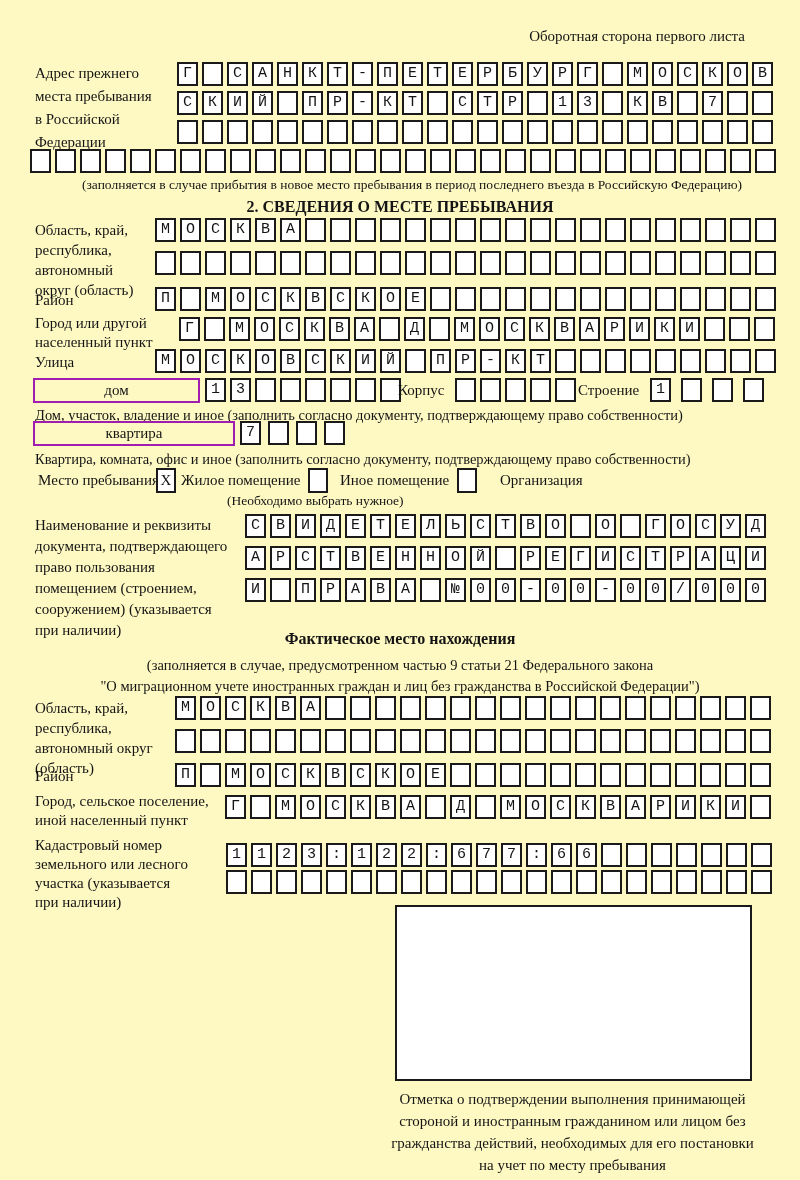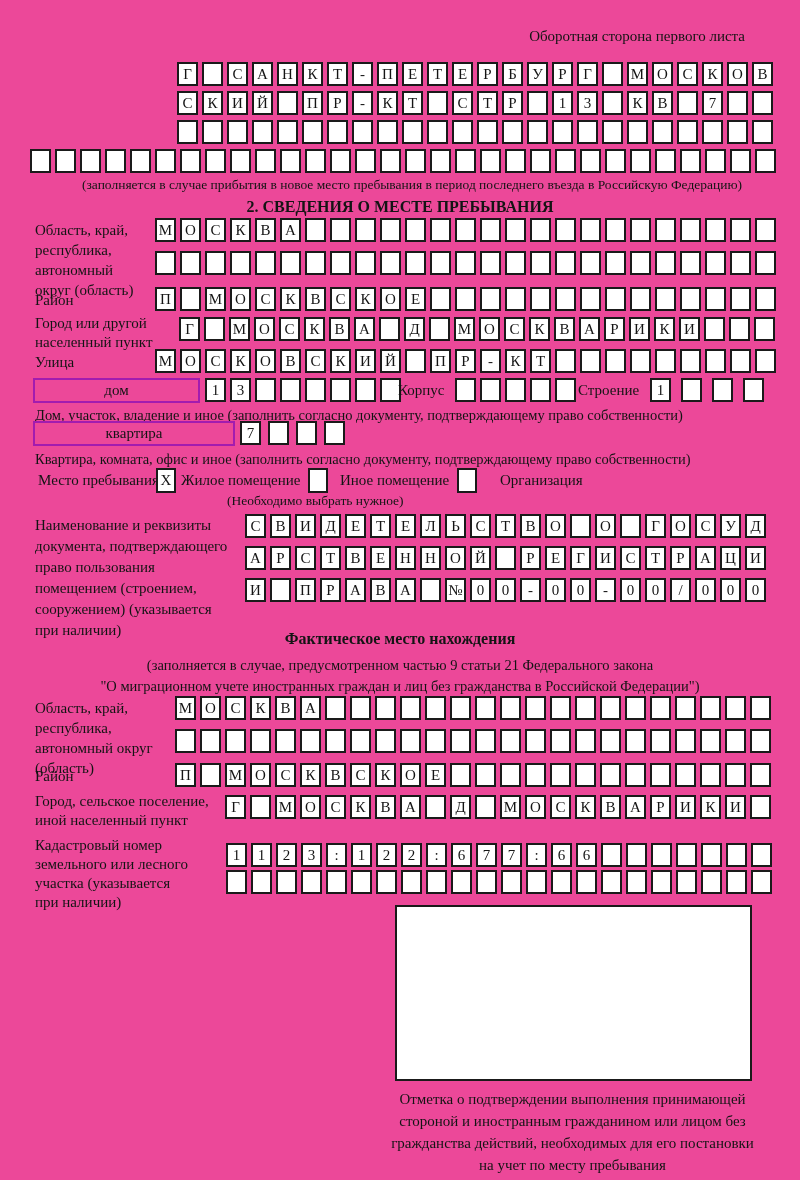--- a/index.html
+++ b/index.html
@@ -1,21 +1,21 @@
 <!DOCTYPE html>
 <html><head>
 <meta charset="utf-8">
 <style>
   html,body{margin:0;padding:0;background:#fff;}
-  .page{position:relative;width:800px;height:1180px;background:#ec4899;
+  .page{position:relative;width:800px;height:1180px;background:#fef9c3;
         font-family:"Liberation Serif","DejaVu Serif",serif;color:#141414;overflow:hidden;}
   .abs{position:absolute;}
   .label{font-size:15px;line-height:20px;white-space:pre-line;}
   .lh23{line-height:23px;}
-  .cellrow{white-space:nowrap;}
+  .cellrow{white-space:nowrap;font-family:Liberation Mono, monospace;}
   .cell{display:inline-block;width:17px;height:20px;border:2px solid #1a1a1a;margin-right:4px;
         text-align:center;font-size:15px;line-height:20px;vertical-align:top;background:#fff;}
   .pitch-w .cell{margin-right:10px;}
   .pitch-k .cell{margin-right:7px;}
   .widebox{border:2px solid #a21caf;height:21px;line-height:21px;text-align:center;font-size:15px;}
   .checkbox{display:inline-block;width:16px;height:21px;border:2px solid #1a1a1a;text-align:center;
         font-size:15px;line-height:21px;vertical-align:top;background:#fff;}
   .center{left:0;width:800px;text-align:center;}
   .note{font-size:13.5px;margin-left:12px;}
   .caption{font-size:14.5px;}
@@ -23,20 +23,24 @@
   .stamp{border:2px solid #1a1a1a;background:#fff;}
   .pre{white-space:pre-line;}
 </style>
 </head>
 <body>
 
 <div class="page">
 
   <div class="abs label" style="top:26px;right:55px;">Оборотная сторона первого листа</div>
 
+  <div class="abs label lh23" style="left:35px;top:62px;width:145px;">Адрес прежнего
+места пребывания
+в Российской
+Федерации</div>
   <div class="abs cellrow" style="left:177px;top:62px;"><span class="cell">Г</span><span class="cell"></span><span class="cell">С</span><span class="cell">А</span><span class="cell">Н</span><span class="cell">К</span><span class="cell">Т</span><span class="cell">-</span><span class="cell">П</span><span class="cell">Е</span><span class="cell">Т</span><span class="cell">Е</span><span class="cell">Р</span><span class="cell">Б</span><span class="cell">У</span><span class="cell">Р</span><span class="cell">Г</span><span class="cell"></span><span class="cell">М</span><span class="cell">О</span><span class="cell">С</span><span class="cell">К</span><span class="cell">О</span><span class="cell">В</span></div>
   <div class="abs cellrow" style="left:177px;top:91px;"><span class="cell">С</span><span class="cell">К</span><span class="cell">И</span><span class="cell">Й</span><span class="cell"></span><span class="cell">П</span><span class="cell">Р</span><span class="cell">-</span><span class="cell">К</span><span class="cell">Т</span><span class="cell"></span><span class="cell">С</span><span class="cell">Т</span><span class="cell">Р</span><span class="cell"></span><span class="cell">1</span><span class="cell">3</span><span class="cell"></span><span class="cell">К</span><span class="cell">В</span><span class="cell"></span><span class="cell">7</span><span class="cell"></span><span class="cell"></span></div>
   <div class="abs cellrow" style="left:177px;top:120px;"><span class="cell"></span><span class="cell"></span><span class="cell"></span><span class="cell"></span><span class="cell"></span><span class="cell"></span><span class="cell"></span><span class="cell"></span><span class="cell"></span><span class="cell"></span><span class="cell"></span><span class="cell"></span><span class="cell"></span><span class="cell"></span><span class="cell"></span><span class="cell"></span><span class="cell"></span><span class="cell"></span><span class="cell"></span><span class="cell"></span><span class="cell"></span><span class="cell"></span><span class="cell"></span><span class="cell"></span></div>
   <div class="abs cellrow" style="left:30px;top:149px;"><span class="cell"></span><span class="cell"></span><span class="cell"></span><span class="cell"></span><span class="cell"></span><span class="cell"></span><span class="cell"></span><span class="cell"></span><span class="cell"></span><span class="cell"></span><span class="cell"></span><span class="cell"></span><span class="cell"></span><span class="cell"></span><span class="cell"></span><span class="cell"></span><span class="cell"></span><span class="cell"></span><span class="cell"></span><span class="cell"></span><span class="cell"></span><span class="cell"></span><span class="cell"></span><span class="cell"></span><span class="cell"></span><span class="cell"></span><span class="cell"></span><span class="cell"></span><span class="cell"></span><span class="cell"></span></div>
   <div class="abs center note" style="top:177px;">(заполняется в случае прибытия в новое место пребывания в период последнего въезда в Российскую Федерацию)</div>
 
   <div class="abs center title" style="top:198px;">2. СВЕДЕНИЯ О МЕСТЕ ПРЕБЫВАНИЯ</div>
 
   <div class="abs label" style="left:35px;top:220px;width:125px;">Область, край,
 республика,

